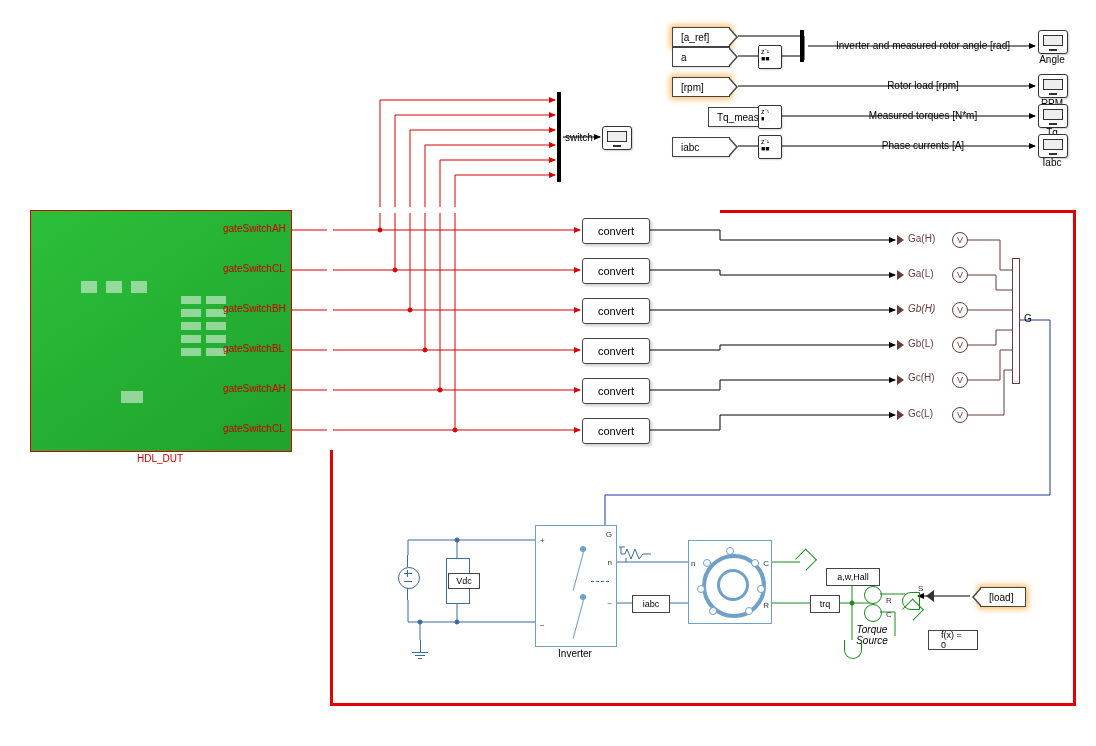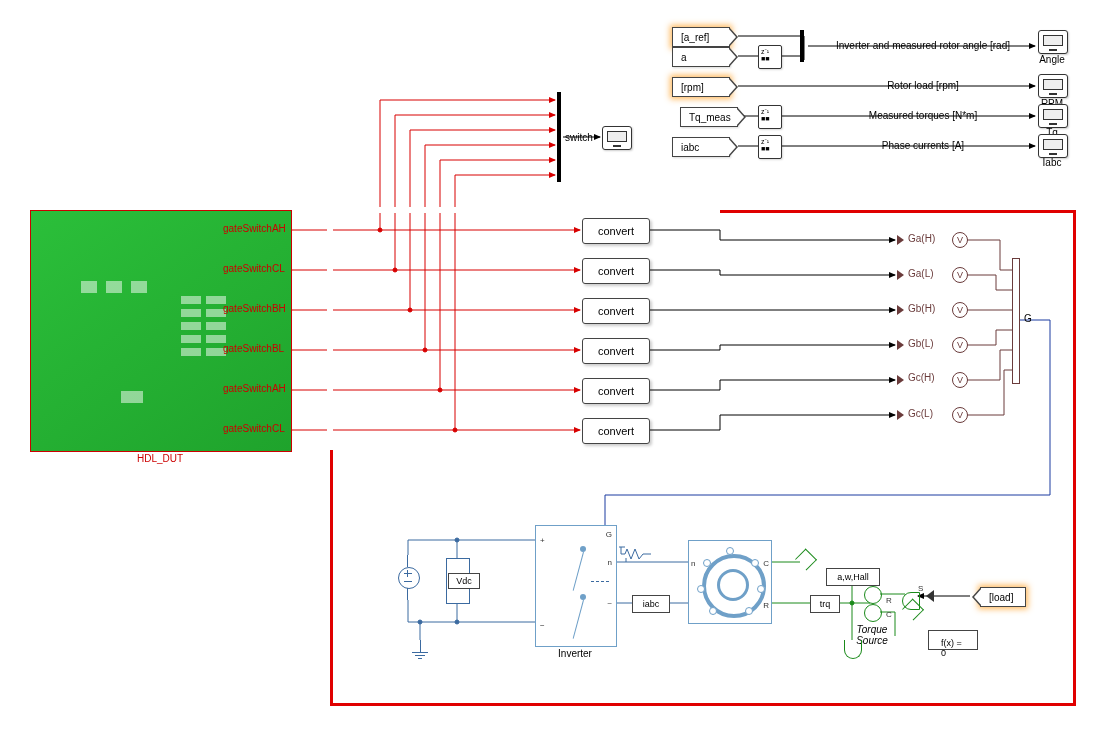--- a/index.html
+++ b/index.html
@@ -186,21 +186,21 @@
 <div class="scope" style="left:1038px;top:30px;"></div>
 <div class="lbl center" style="left:1034px;top:54px;width:36px;">Angle</div>
 
 <div class="tag right glow" style="left:672px;top:77px;width:56px;">
       <span class="txt">[rpm]</span>
     </div>
 <div class="lbl center" style="left:818px;top:80px;width:210px;">Rotor load [rpm]</div>
 <div class="scope" style="left:1038px;top:74px;"></div>
 <div class="lbl center" style="left:1034px;top:98px;width:36px;">RPM</div>
 
-<div class="tag right" style="left:680px;top:107px;width:56px;">
+<div class="tag right" style="left:708px;top:107px;width:56px;">
       <span class="txt">Tq_meas</span>
     </div>
 <div class="rt" style="left:758px;top:105px;"></div>
 <div class="lbl center" style="left:818px;top:110px;width:210px;">Measured torques [N*m]</div>
 <div class="scope" style="left:1038px;top:104px;"></div>
 <div class="lbl center" style="left:1034px;top:127px;width:36px;">Tq</div>
 
 <div class="tag right" style="left:672px;top:137px;width:56px;">
       <span class="txt">iabc</span>
     </div>
@@ -262,21 +262,21 @@
 
 <div style="position:absolute;left:330px;top:207px;width:390px;height:6px;background:#fff;"></div>
 <div style="position:absolute;left:327px;top:210px;width:6px;height:240px;background:#fff;"></div>
 <div style="position:absolute;left:1067px;top:300px;width:6px;height:40px;background:#fff;"></div>
 
 <div class="tri" style="left:897px;top:235px;"></div>
     <div class="lbl" style="left:908px;top:233px;color:#6a3b3b;">Ga(H)</div>
 <div class="tri" style="left:897px;top:270px;"></div>
     <div class="lbl" style="left:908px;top:268px;color:#6a3b3b;">Ga(L)</div>
 <div class="tri" style="left:897px;top:305px;"></div>
-    <div class="lbl" style="left:908px;top:303px;color:#6a3b3b;">Gb(H)</div>
+    <div class="lbl" style="left:908px;top:303px;color:#6a3b3b;font-style:italic;">Gb(H)</div>
 <div class="tri" style="left:897px;top:340px;"></div>
     <div class="lbl" style="left:908px;top:338px;color:#6a3b3b;">Gb(L)</div>
 <div class="tri" style="left:897px;top:375px;"></div>
     <div class="lbl" style="left:908px;top:372px;color:#6a3b3b;">Gc(H)</div>
 <div class="tri" style="left:897px;top:410px;"></div>
     <div class="lbl" style="left:908px;top:408px;color:#6a3b3b;">Gc(L)</div>
 
 <div class="vm" style="left:952px;top:232px;">V</div>
 <div class="vm" style="left:952px;top:267px;">V</div>
 <div class="vm" style="left:952px;top:302px;">V</div>
@@ -372,21 +372,21 @@
 <div style="position:absolute;left:902px;top:586px;width:16px;height:30px;">
   <div style="position:absolute;left:0;top:6px;width:16px;height:16px;border:1px solid #1a8a1a;border-radius:50% 0 0 50%;"></div>
 </div>
 <span class="port" style="left:918px;top:584px;">S</span>
 <span class="port" style="left:886px;top:596px;">R</span>
 <span class="port" style="left:886px;top:610px;">C</span>
 
 <div class="ref green" style="left:905px;top:602px;"></div>
 
 <div class="blk flat" style="left:928px;top:630px;width:48px;height:18px;">
-      <span class="txt" style="font-size:9px;margin-top:8px;">f(x) = 0</span>
+      <span class="txt" style="font-size:9px;">f(x) = 0</span>
     </div>
 
 <div style="position:absolute;left:926px;top:590px;width:0;height:0;border-top:6px solid transparent;border-bottom:6px solid transparent;border-right:8px solid #333;"></div>
 <div class="tag left glow" style="left:980px;top:587px;width:44px;">
       <span class="txt">[load]</span>
     </div>
 
 </div>
 
 </body></html>

